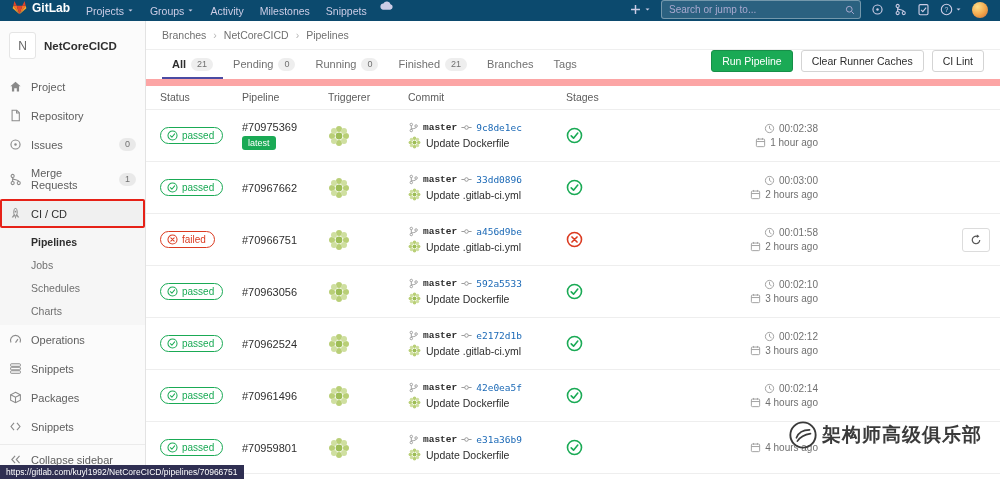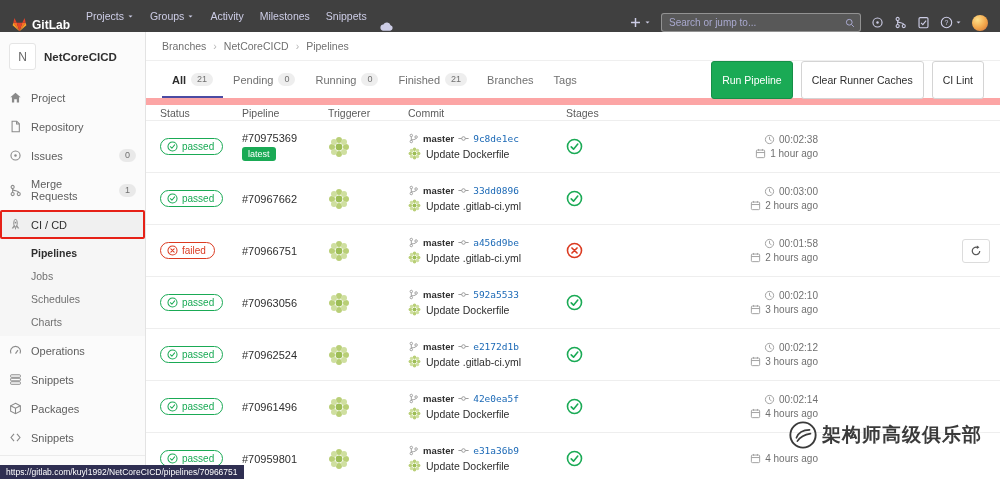--- a/index.html
+++ b/index.html
@@ -3,21 +3,21 @@
 <meta charset="utf-8">
 <style>
   html,body{margin:0;padding:0}
   body{width:1000px;height:479px;overflow:hidden;position:relative;background:#fff;color:#2e2e2e;
        font-family:"Liberation Sans","DejaVu Sans",sans-serif;font-size:11px;}
   a{text-decoration:none;color:inherit;cursor:pointer}
   svg{display:block}
   .icon-defs{position:absolute;width:0;height:0;overflow:hidden}
 
   
-  .navbar{height:32px;background:#404040;display:flex;align-items:flex-end;padding:0 12px;color:#cdcde6}
+  .navbar{height:21px;background:#0c4a6e;display:flex;align-items:flex-start;padding:0 12px;color:#cdcde6}
   .brand{display:flex;align-items:center;gap:5px;margin-right:8px}
   .brand .logo{width:15px;height:15px}
   .brand-name{color:#fff;font-weight:bold;font-size:12px}
   .nav-menus{display:flex;align-items:center;height:100%}
   .nav-menu{display:flex;align-items:center;gap:3px;padding:0 8px;font-size:10.5px;color:#cdcde6;height:100%}
   .caret{width:7px;height:7px;color:inherit}
   .nav-cloud{margin-left:4px;color:#cdcde6}
   .nav-cloud svg{width:15px;height:11px}
   .nav-right{margin-left:auto;display:flex;align-items:center;gap:10px}
   .nav-plus{display:flex;align-items:center;gap:2px;color:#cdcde6}
@@ -51,39 +51,39 @@
   
   .content{flex:1;min-width:0;display:flex;flex-direction:column;background:#fff}
   .breadcrumb{display:flex;align-items:center;gap:7px;padding:8px 16px;font-size:10.5px;color:#707070;border-bottom:1px solid #efefef}
   .crumb-sep{color:#b5b5b5}
   .tabs-row{display:flex;align-items:flex-start;padding:0 16px;height:37px;border-bottom:7px solid #fca5a5}
   .tabs{display:flex;height:100%}
   .tab{display:flex;align-items:center;gap:5px;padding:0 10px;color:#707070;font-size:11px}
   .tab.active{color:#2e2e2e;font-weight:bold;box-shadow:inset 0 -2px 0 #4b4ba3}
   .tab-badge{background:#eee;border-radius:8px;padding:0 6px;font-size:9px;color:#707070;line-height:13px;height:13px;font-weight:normal}
   .tab-actions{margin-left:auto;display:flex;gap:8px}
-  .btn{font-family:inherit;font-size:10.5px;padding:12px 10px;border-radius:3px;border:1px solid #d4d4d4;background:#fff;color:#2e2e2e;cursor:pointer}
+  .btn{font-family:inherit;font-size:10.5px;padding:4px 10px;border-radius:3px;border:1px solid #d4d4d4;background:#fff;color:#2e2e2e;cursor:pointer}
   .btn-green{background:#1aaa55;border-color:#168f48;color:#fff}
 
   
   .table-head,.prow{display:grid;grid-template-columns:82px 86px 80px 158px 178px 198px 1fr;align-items:center;padding:0 10px 0 14px}
   .table-head{height:30px;border-bottom:1px solid #eee;color:#5c5c5c;font-size:10.5px}
   .prow{height:51px;border-bottom:1px solid #eee}
   .status-badge{display:inline-flex;align-items:center;gap:4px;border:1px solid;border-radius:10px;padding:2px 8px 2px 6px;font-size:10px;justify-self:start}
   .status-badge.passed{color:#1aaa55;border-color:#1aaa55}
   .status-badge.failed{color:#db3b21;border-color:#db3b21}
   .status-badge svg{width:11px;height:11px}
   .col-pipeline{display:flex;flex-direction:column;align-items:flex-start;gap:3px}
   .pid{color:#2e2e2e;font-size:11px}
   .latest-badge{background:#1aaa55;color:#fff;font-size:9px;border-radius:3px;padding:1px 6px;line-height:12px}
   .avatar-flower{width:22px;height:22px}
   .col-commit{display:flex;flex-direction:column;gap:3px}
   .commit-top{display:flex;align-items:center;gap:4px}
   .commit-top .g-ic{width:11px;height:11px;color:#999;flex:none}
-  .branch-name{font-family:Liberation Sans, sans-serif;font-size:9.5px;font-weight:bold;color:#2e2e2e}
+  .branch-name{font-family:Liberation Mono, monospace;font-size:9.5px;font-weight:bold;color:#2e2e2e}
   .sha-link{font-family:"DejaVu Sans Mono","Liberation Mono",monospace;font-size:9.5px;color:#1b69b6}
   .commit-msg{display:flex;align-items:center;gap:5px;color:#2e2e2e;font-size:10.5px}
   .commit-msg .avatar-mini{width:13px;height:13px;flex:none}
   .stage-ic{width:17px;height:17px;display:block}
   .stage-ic svg{width:17px;height:17px}
   .stage-ic.passed{color:#1aaa55}
   .stage-ic.failed{color:#db3b21}
   .time-wrap{display:flex;flex-direction:column;gap:3px;align-items:flex-end;width:74px}
   .t-line{display:flex;align-items:center;gap:4px;color:#707070;font-size:10px;white-space:nowrap}
   .t-line svg{width:11px;height:11px;color:#a0a0a0;flex:none}

